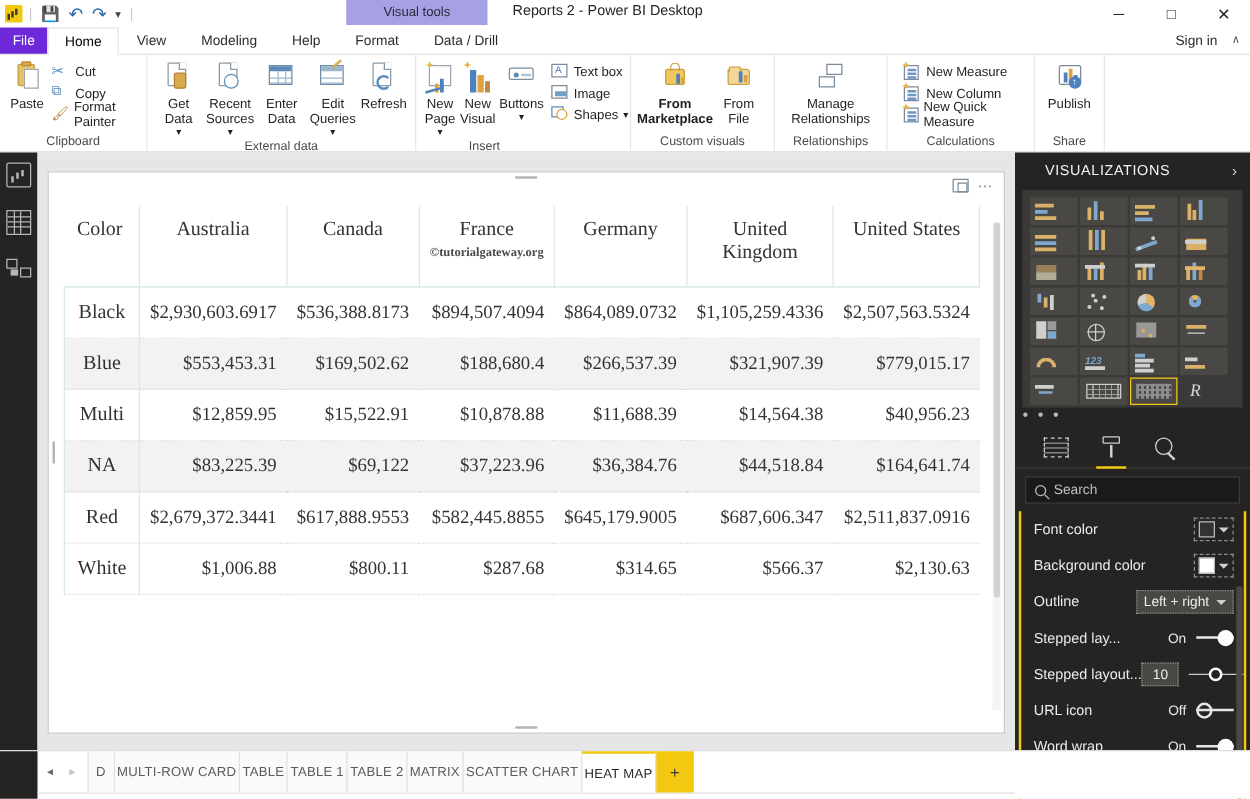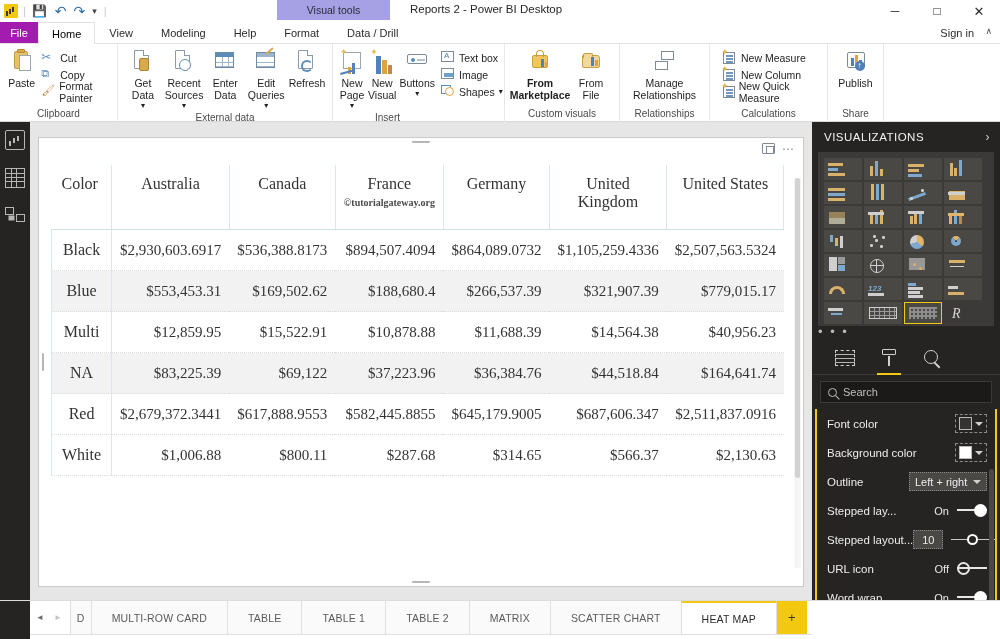--- a/index.html
+++ b/index.html
@@ -45,21 +45,21 @@
     display: flex; align-items: center; justify-content: center;
   }
 
   
   .tabstrip {
     position: absolute; left: 0; top: 22px; width: 1000px; height: 22px;
     background: #ffffff; border-bottom: 1px solid #e3e3e3;
     display: flex; align-items: stretch; font-size: 11px;
   }
   .tab-file {
-    width: 38px; background: #a21caf; color: #fff;
+    width: 38px; background: #6d28d9; color: #fff;
     display: flex; align-items: center; justify-content: center; font-size: 11px;
   }
   .tab {
     padding: 0 13px; display: flex; align-items: center; color: #2b2b2b;
     border: 1px solid transparent; border-bottom: none;
   }
   .tab.active {
     background: #fff; border-color: #e3e3e3; position: relative; z-index: 2;
     margin-bottom: -1px; color: #000;
   }
@@ -254,21 +254,21 @@
   }
   .vscroll .thumb{position:absolute;left:1px;top:0;width:5px;height:300px;background:#d2d2d2;border-radius:3px;}
 
   
   .rightpane {
     position: absolute; left: 812px; top: 122px; width: 188px; height: 478px;
     background: #252423; color: #e6e6e6;
   }
   .rp-header {
     height: 30px; display: flex; align-items: center; justify-content: space-between;
-    padding: 0 10px 0 12px; font-size: 11.5px; letter-spacing: .5px; color: #f2f2f2;
+    padding: 0 10px 0 24px; font-size: 11.5px; letter-spacing: .5px; color: #f2f2f2;
   }
   .rp-chevron { font-size: 12px; color: #d0d0d0; }
   .viz-gallery {
     background: #3b3a39; margin: 0 6px; padding: 6px 4px 2px 6px;
     display: flex; flex-wrap: wrap; gap: 2px;
   }
   .viz-ic {
     width: 38px; height: 22px; background: #4a4845; border: 1px solid transparent;
     position: relative; overflow: hidden;
   }
@@ -382,21 +382,21 @@
   }
   .bt-leftblock { position:absolute; left:0; top:0; width:30px; height:39px; background:#252423; }
   .pagetabs {
     position: absolute; left: 30px; top: 0; height: 33px; display: flex; align-items: stretch;
     font-size: 10.5px; color: #5a5a5a;
   }
   .navarrows { display:flex; align-items:center; gap:10px; padding: 0 8px 0 6px; }
   .navarrows .a { font-size: 8px; color: #6b6b6b; }
   .navarrows .a.dim { color: #c2c2c2; }
   .ptab {
-    display: flex; align-items: center; justify-content: center; padding: 0 20px;
+    display: flex; align-items: center; justify-content: center; padding: 0 2px;
     border-left: 1px solid #e0e0e0; white-space: nowrap; letter-spacing: .2px;
     background: #fafafa;
   }
   .ptab.active { background: #ffffff; color: #2b2b2b; border-top: 2px solid #f2c811;
                  border-left:1px solid #e0e0e0; border-right:1px solid #e0e0e0; }
   .ptab.addnew { background: #f2c811; color: #3a3a3a; padding: 0 11px; font-size: 13px;
                  border-left: none; }
   .bottom-underline { position:absolute; left:30px; top:33px; width:782px; height:1px; background:#e0e0e0;}
 </style>
 </head>

